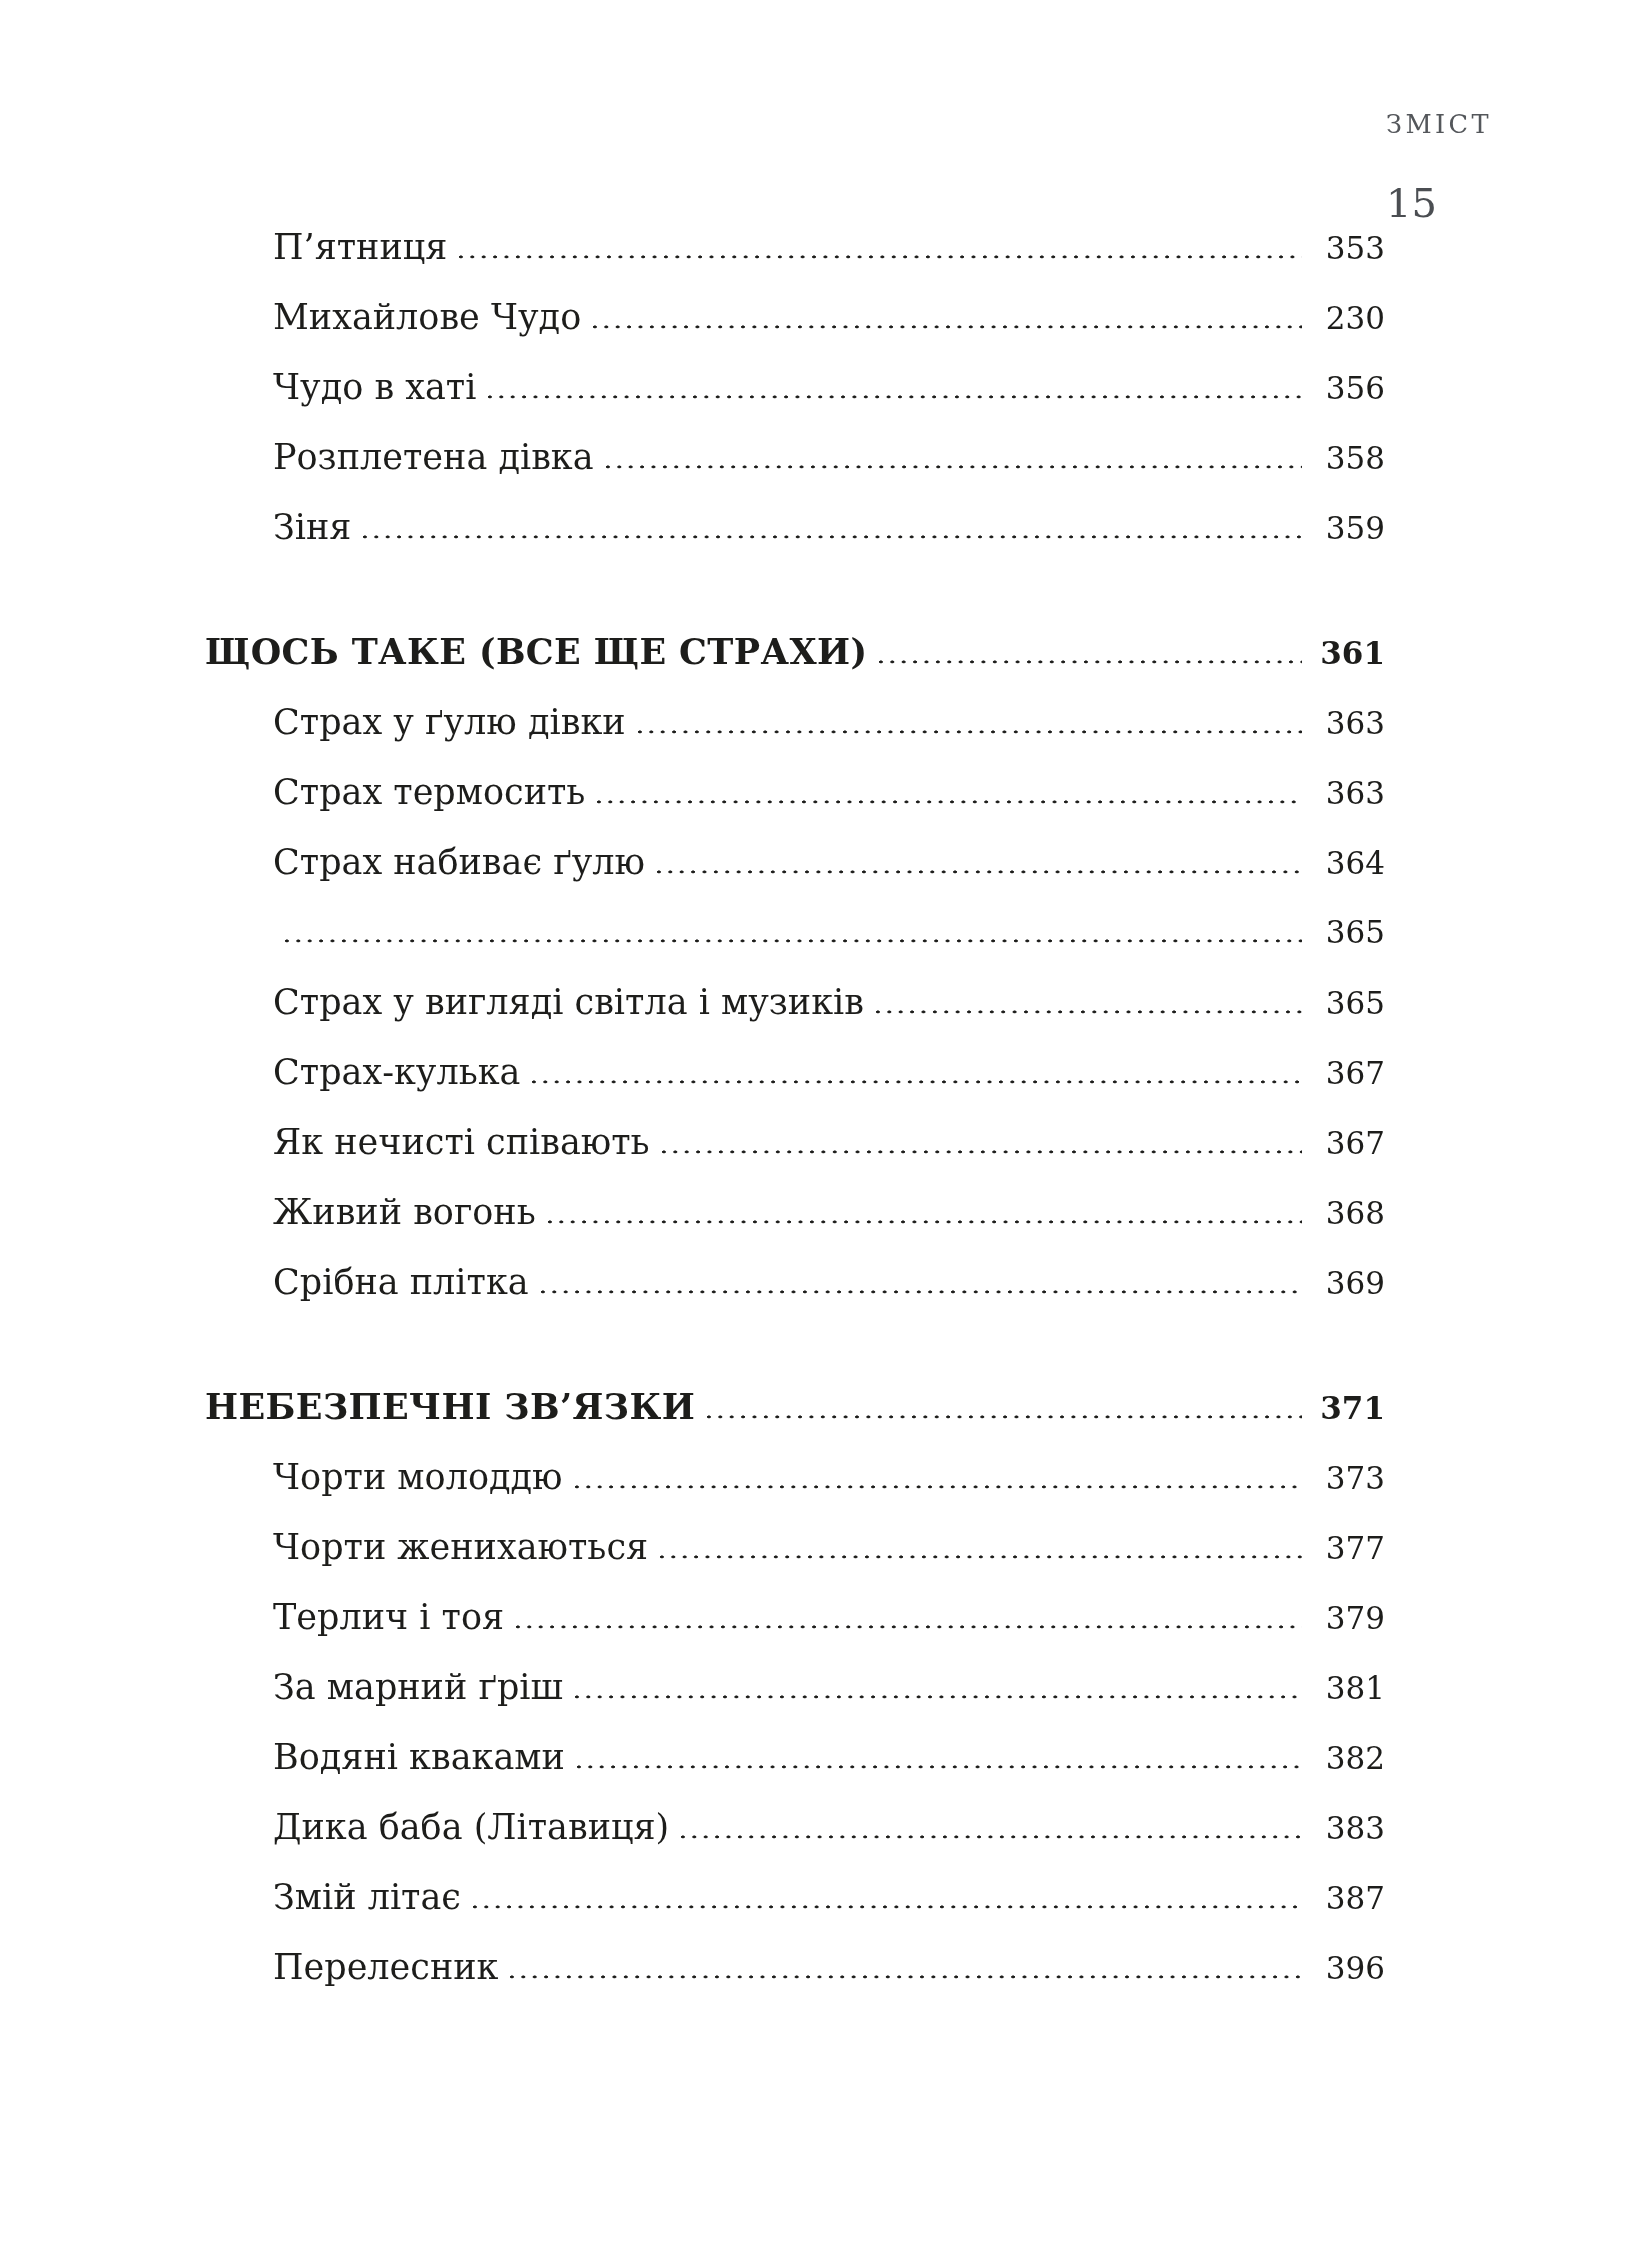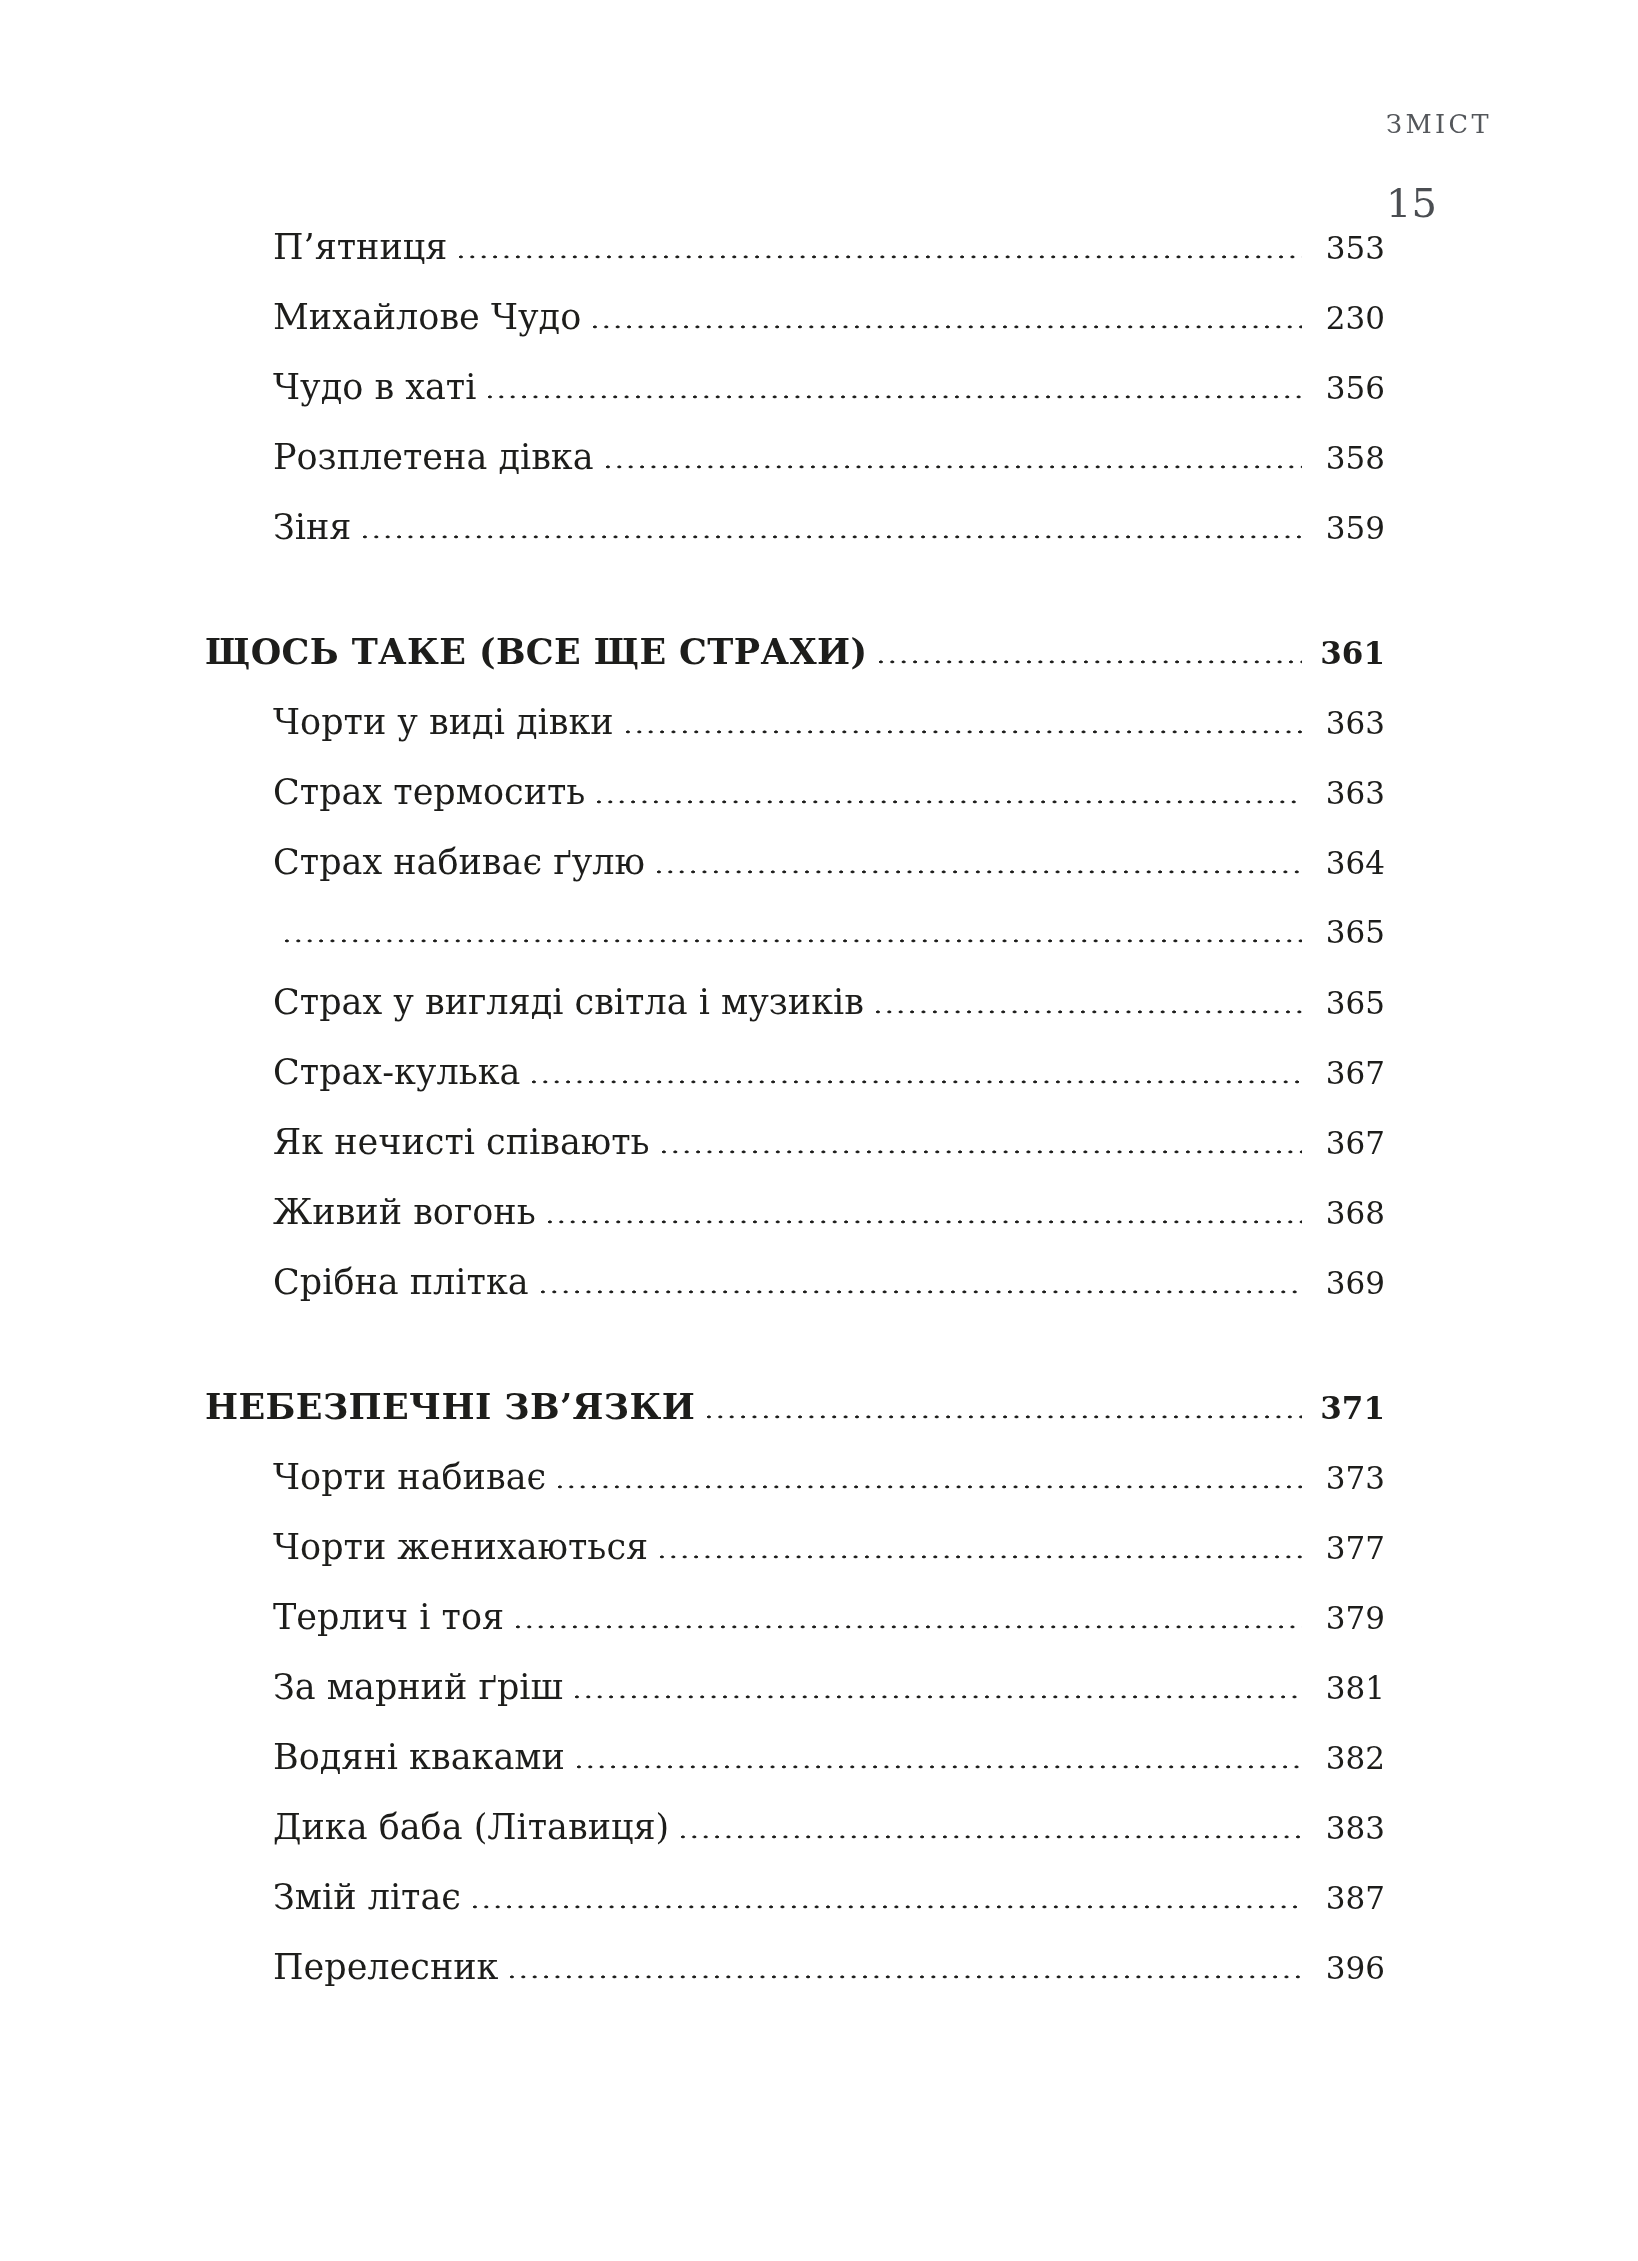--- a/index.html
+++ b/index.html
@@ -111,21 +111,21 @@
       <span class="t">Зіня</span>
       <span class="dots"></span>
       <span class="num">359</span>
     </div>
     <div class="row section">
       <span class="t">ЩОСЬ ТАКЕ (ВСЕ ЩЕ СТРАХИ)</span>
       <span class="dots"></span>
       <span class="num">361</span>
     </div>
     <div class="row entry">
-      <span class="t">Чорти у виді дівки</span>
+      <span class="t">Страх у ґулю дівки</span>
       <span class="dots"></span>
       <span class="num">363</span>
     </div>
     <div class="row entry">
       <span class="t">Страх термосить</span>
       <span class="dots"></span>
       <span class="num">363</span>
     </div>
     <div class="row entry">
       <span class="t">Страх набиває ґулю</span>
@@ -160,21 +160,21 @@
       <span class="t">Срібна плітка</span>
       <span class="dots"></span>
       <span class="num">369</span>
     </div>
     <div class="row section">
       <span class="t">НЕБЕЗПЕЧНІ ЗВ’ЯЗКИ</span>
       <span class="dots"></span>
       <span class="num">371</span>
     </div>
     <div class="row entry">
-      <span class="t">Чорти набиває</span>
+      <span class="t">Чорти молоддю</span>
       <span class="dots"></span>
       <span class="num">373</span>
     </div>
     <div class="row entry">
       <span class="t">Чорти женихаються</span>
       <span class="dots"></span>
       <span class="num">377</span>
     </div>
     <div class="row entry">
       <span class="t">Терлич і тоя</span>

